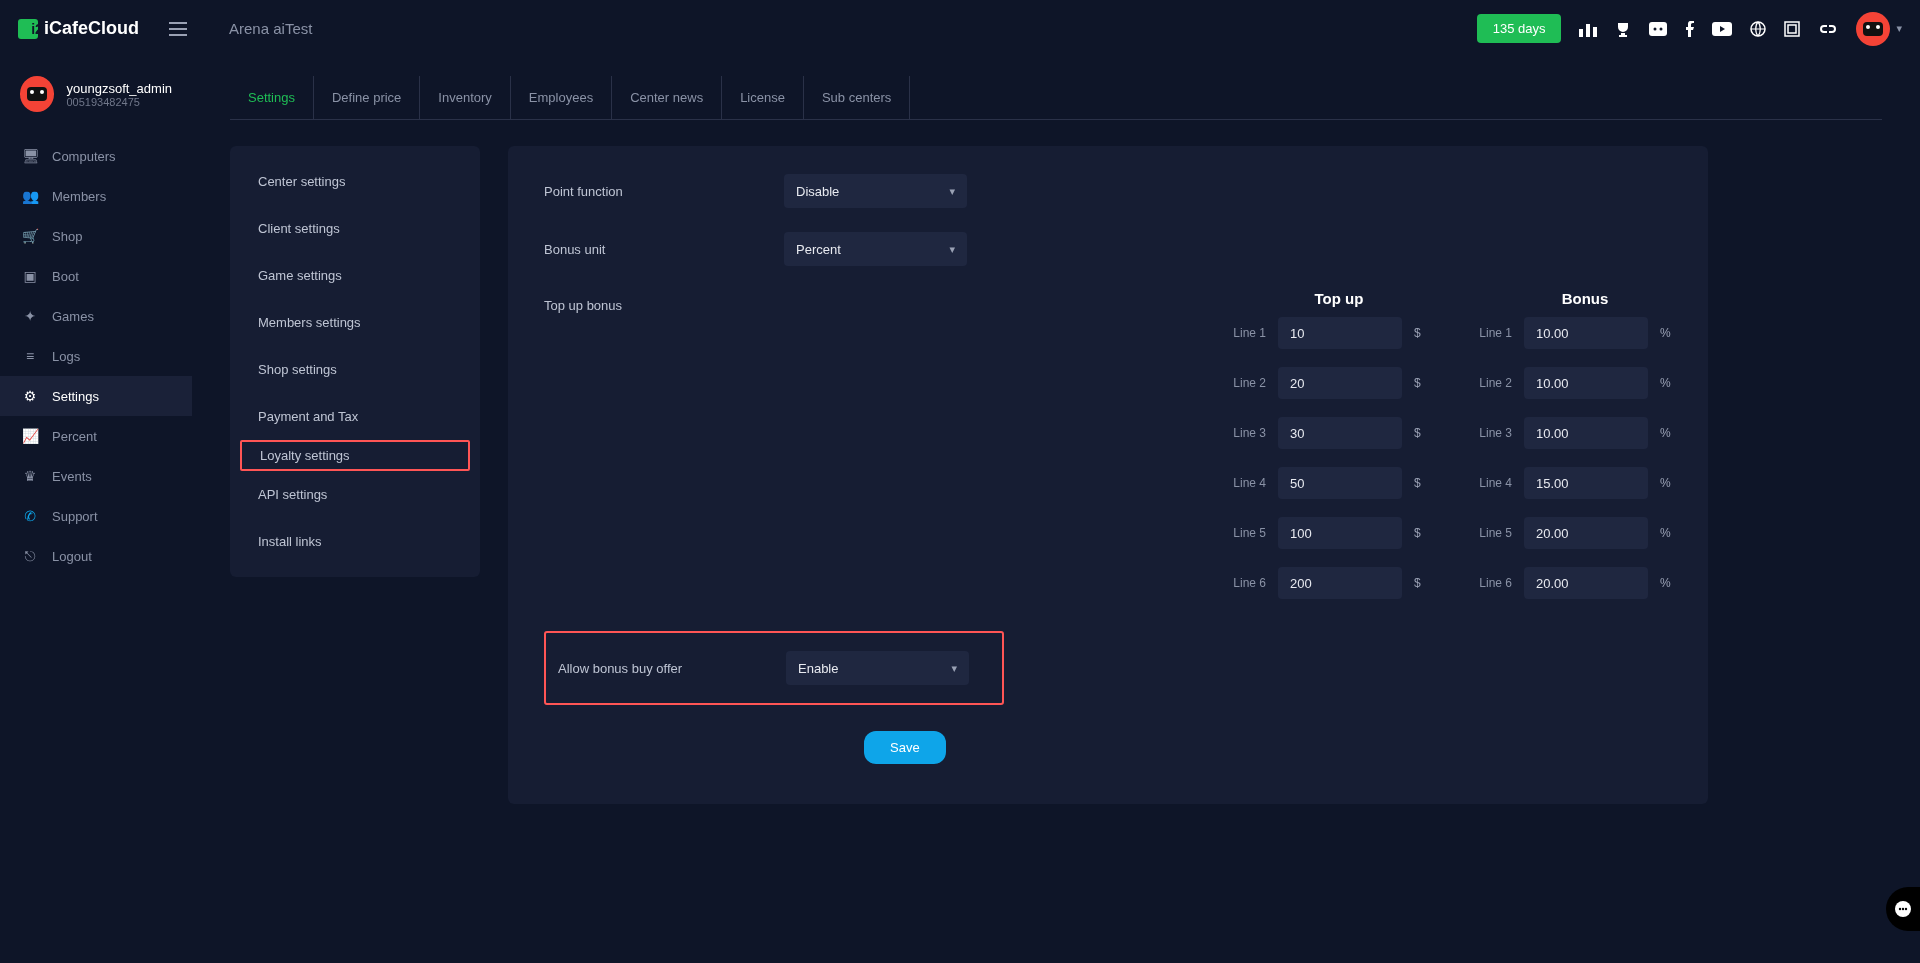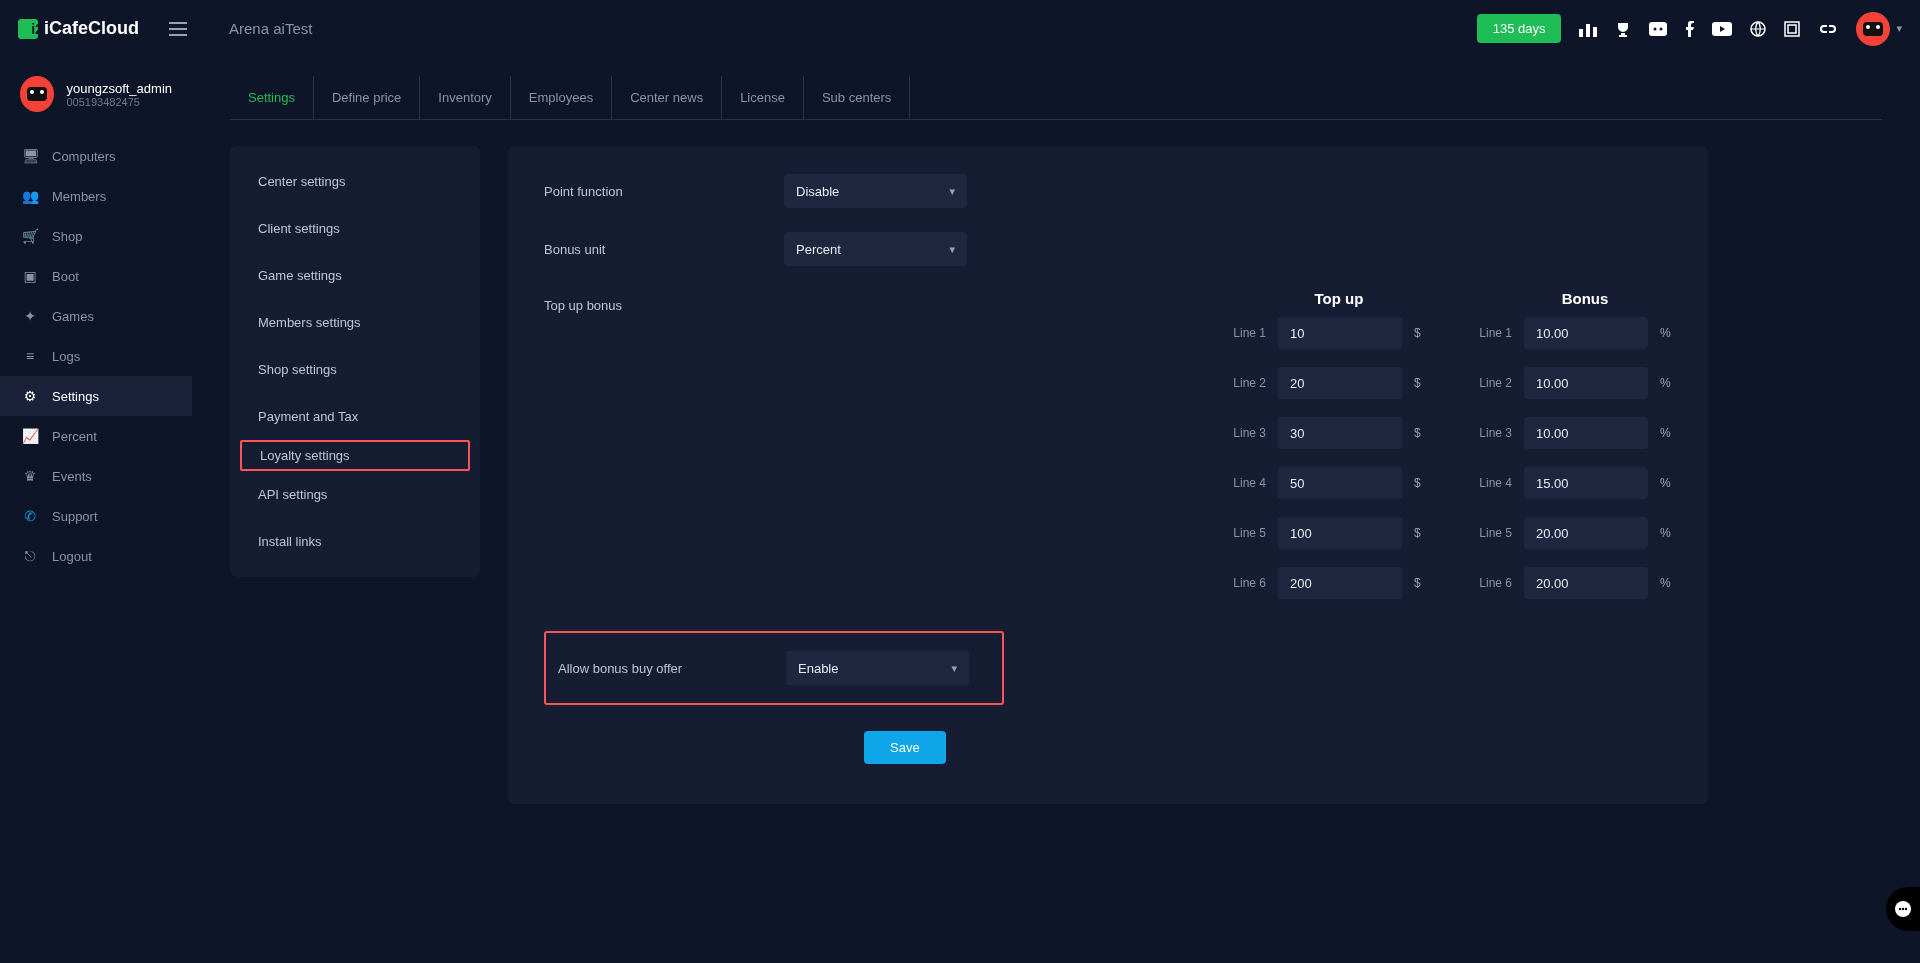--- a/index.html
+++ b/index.html
@@ -59,21 +59,21 @@
 .col-head.topup { padding-left:48px; }
 .col-head.bonus { padding-left:48px; }
 .line-row { display:flex; align-items:center; gap:12px; margin-bottom:18px; }
 .line-lbl { width:44px; text-align:right; color:#8a92a6; font-size:12px; }
 .line-input { width:124px; height:32px; background:#1f2740; border:none; border-radius:4px; color:#e8eaf0; padding:0 12px; font-size:13px; }
 .unit { color:#9aa1b4; font-size:12px; width:12px; }
 
 .highlight-row { border:2px solid #f55; border-radius:3px; padding:18px 12px 18px 4px; margin:14px 0 26px 0; display:flex; align-items:center; width:460px; }
 .highlight-row .form-label { padding-left:8px; width:236px; }
 
-.save-btn { background:#0ea5e9; color:#fff; border:none; padding:9px 26px; border-radius:4px; font-size:13px; cursor:pointer; display:block; margin:0 auto 0 320px; }
+.save-btn { background:#0ea5e9; color:#fff; border:none; padding:9px 26px; border-radius:12px; font-size:13px; cursor:pointer; display:block; margin:0 auto 0 320px; }
 
 .fab { position:fixed; right:0; bottom:32px; width:34px; height:44px; background:#000; border-radius:22px 0 0 22px; display:flex; align-items:center; justify-content:center; color:#fff; }
 
 svg { display:block; }
 </style>
 </head>
 <body>
 
 <div class="topbar">
   <div class="logo">

